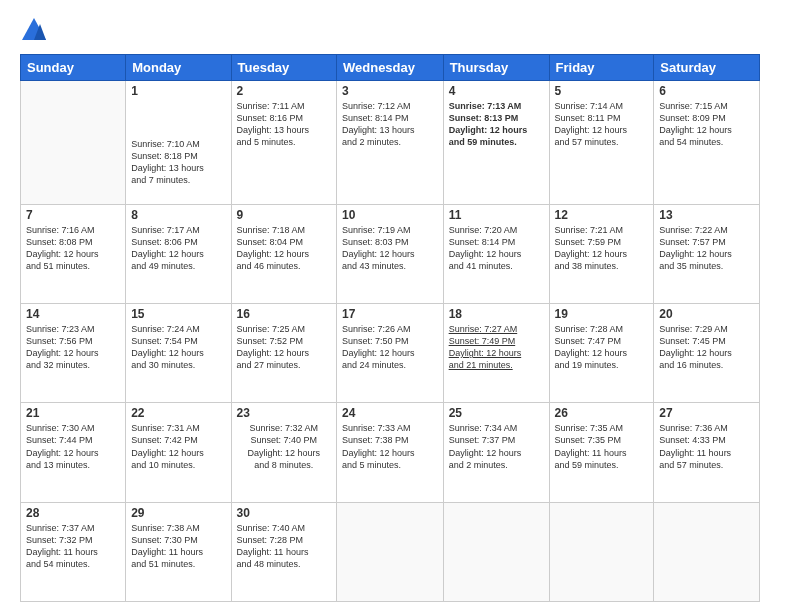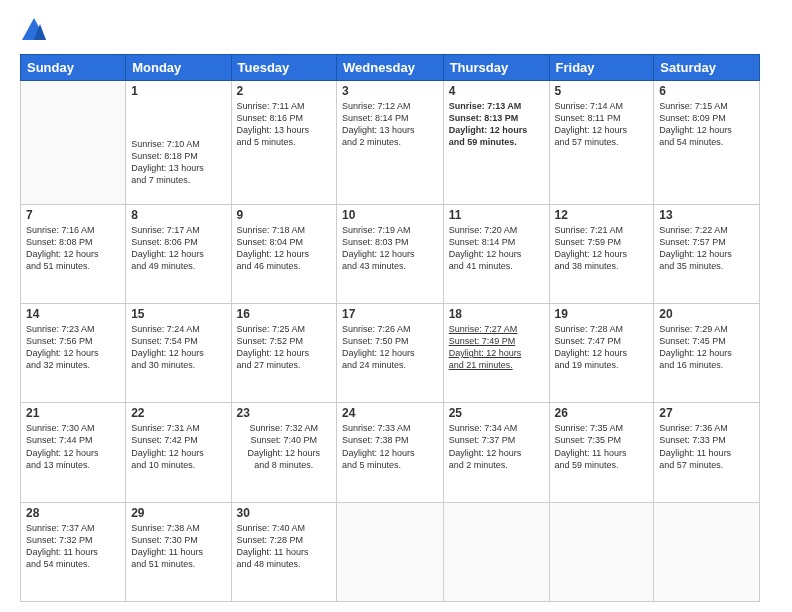--- a/index.html
+++ b/index.html
@@ -320,21 +320,21 @@
           <td>
             <span class="day-num">26</span>
             <div class="day-info" style="white-space: pre-line;">Sunrise: 7:35 AM
 Sunset: 7:35 PM
 Daylight: 11 hours
 and 59 minutes.</div>
           </td>
           <td>
             <span class="day-num">27</span>
             <div class="day-info" style="white-space: pre-line;">Sunrise: 7:36 AM
-Sunset: 7:33 PM
+Sunset: 4:33 PM
 Daylight: 11 hours
 and 57 minutes.</div>
           </td>
         </tr>
         <tr>
           <td>
             <span class="day-num">28</span>
             <div class="day-info" style="white-space: pre-line;">Sunrise: 7:37 AM
 Sunset: 7:32 PM
 Daylight: 11 hours

